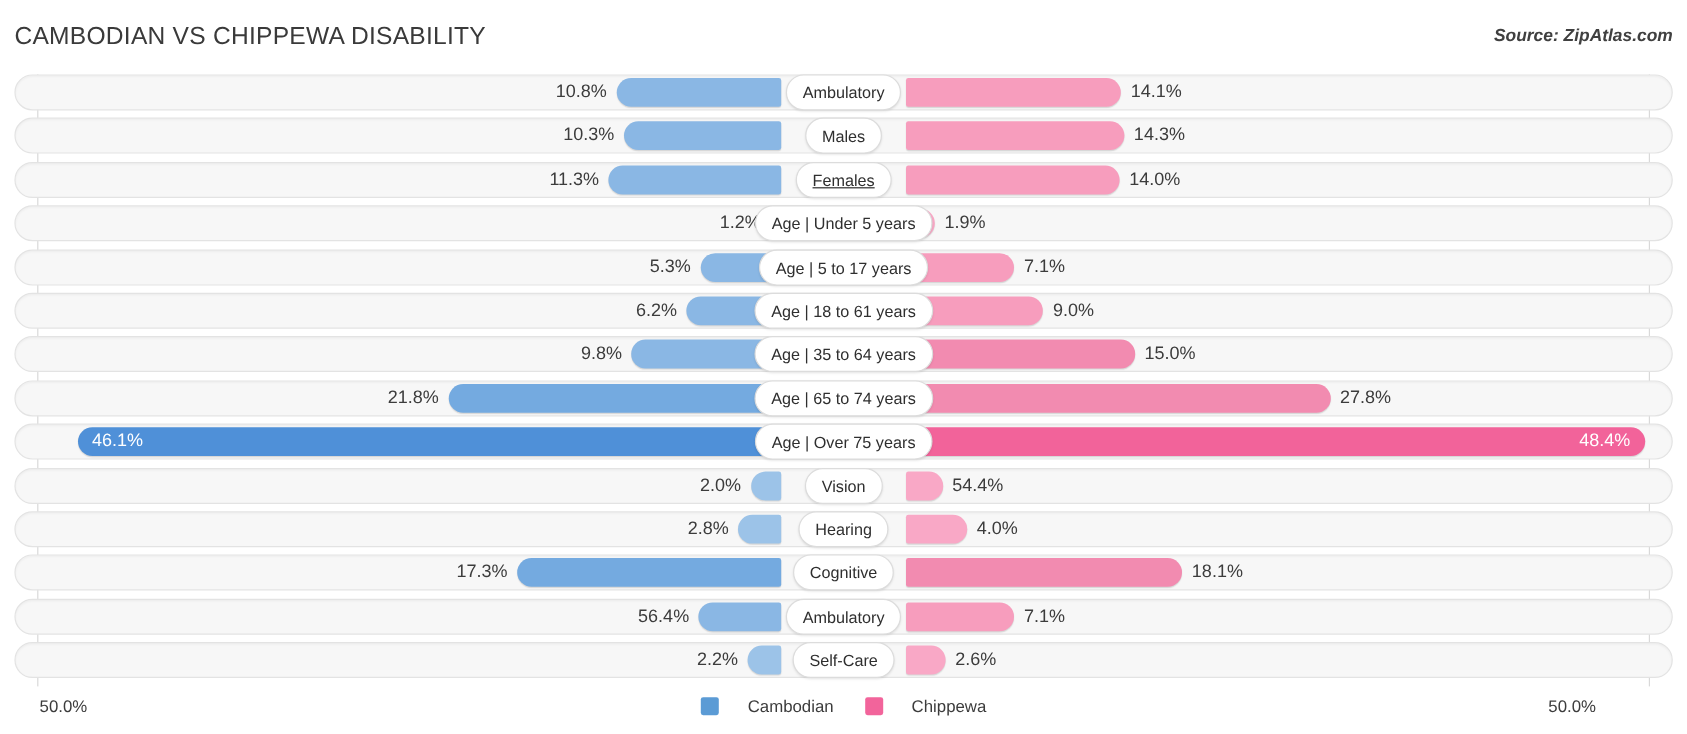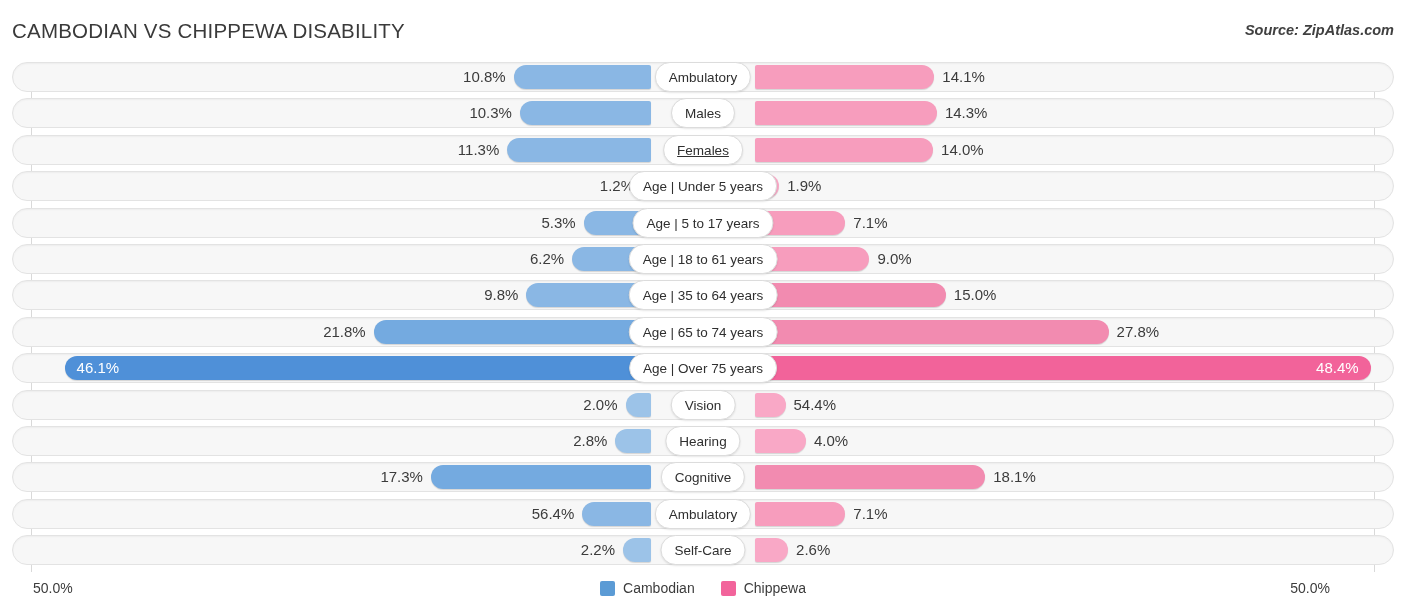--- a/index.html
+++ b/index.html
@@ -188,21 +188,21 @@
     width: 1406px;
     display: flex;
     justify-content: center;
     align-items: center;
     gap: 26px;
     pointer-events: none;
   }
   .legend-item {
     display: flex;
     align-items: center;
-    gap: 8px;
+    gap: 24px;
     pointer-events: auto;
   }
   .legend-swatch {
     width: 15px;
     height: 15px;
     border-radius: 2px;
     display: inline-block;
   }
   .legend-label {
     font-size: 14px;

